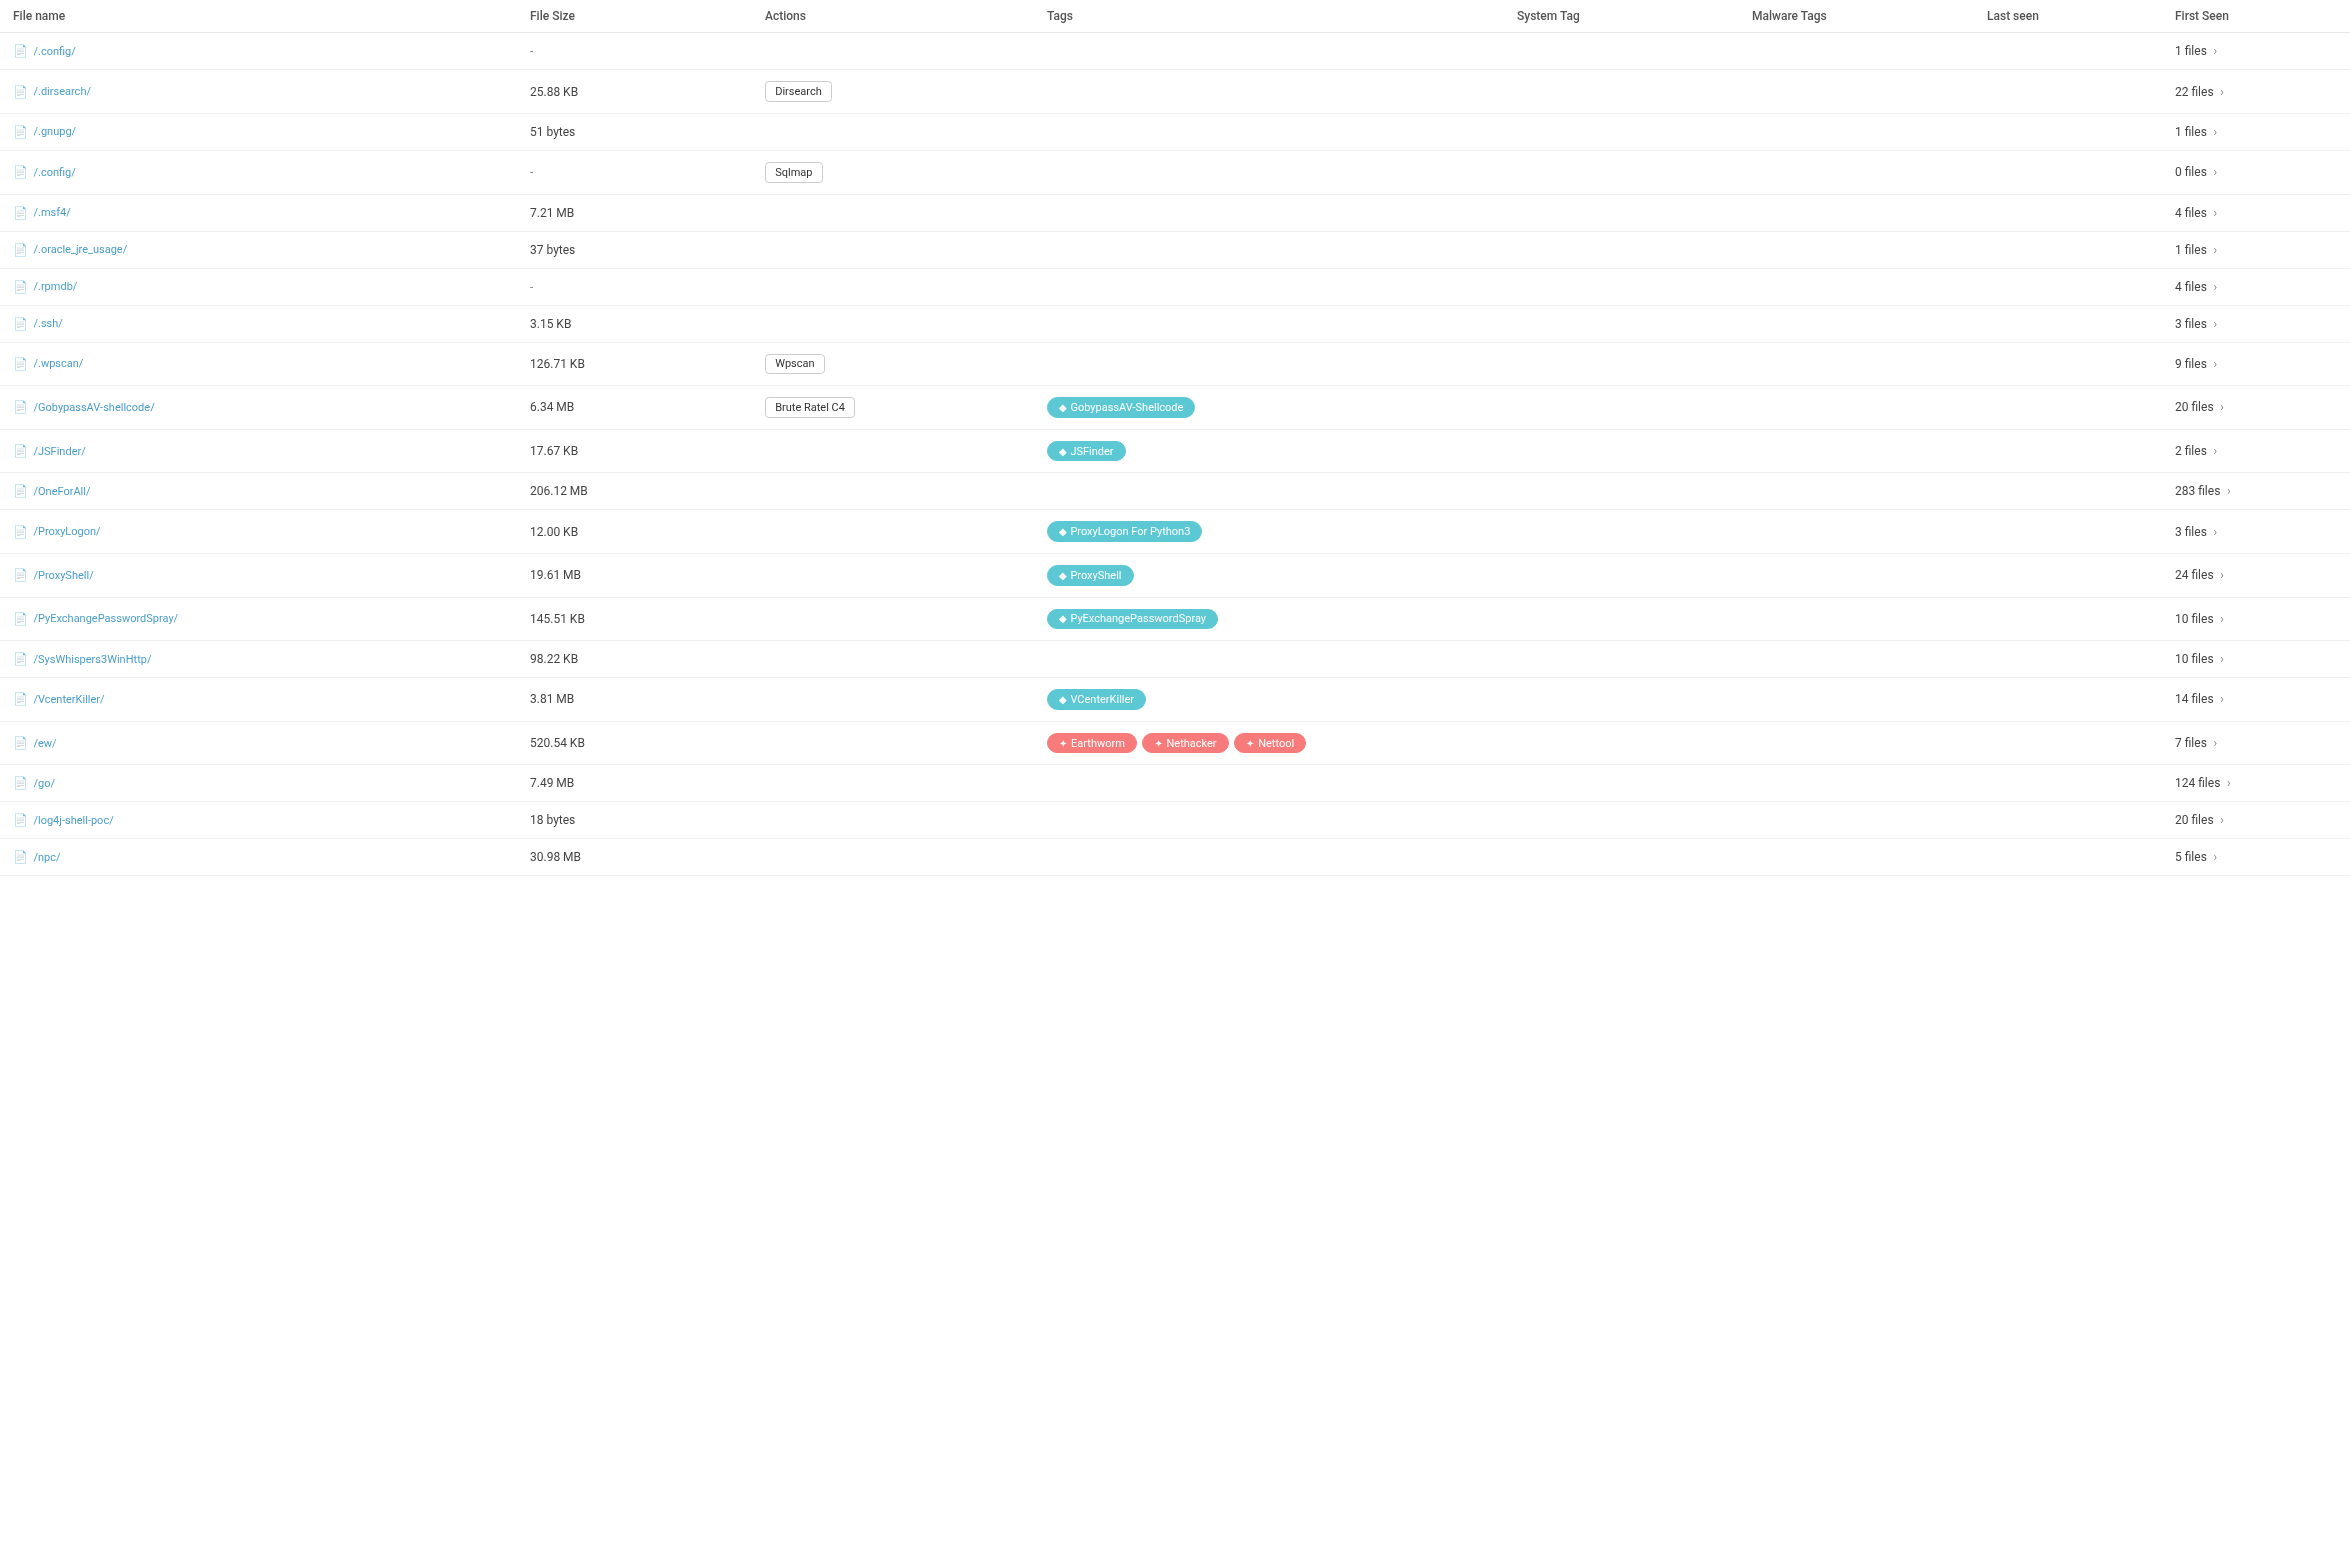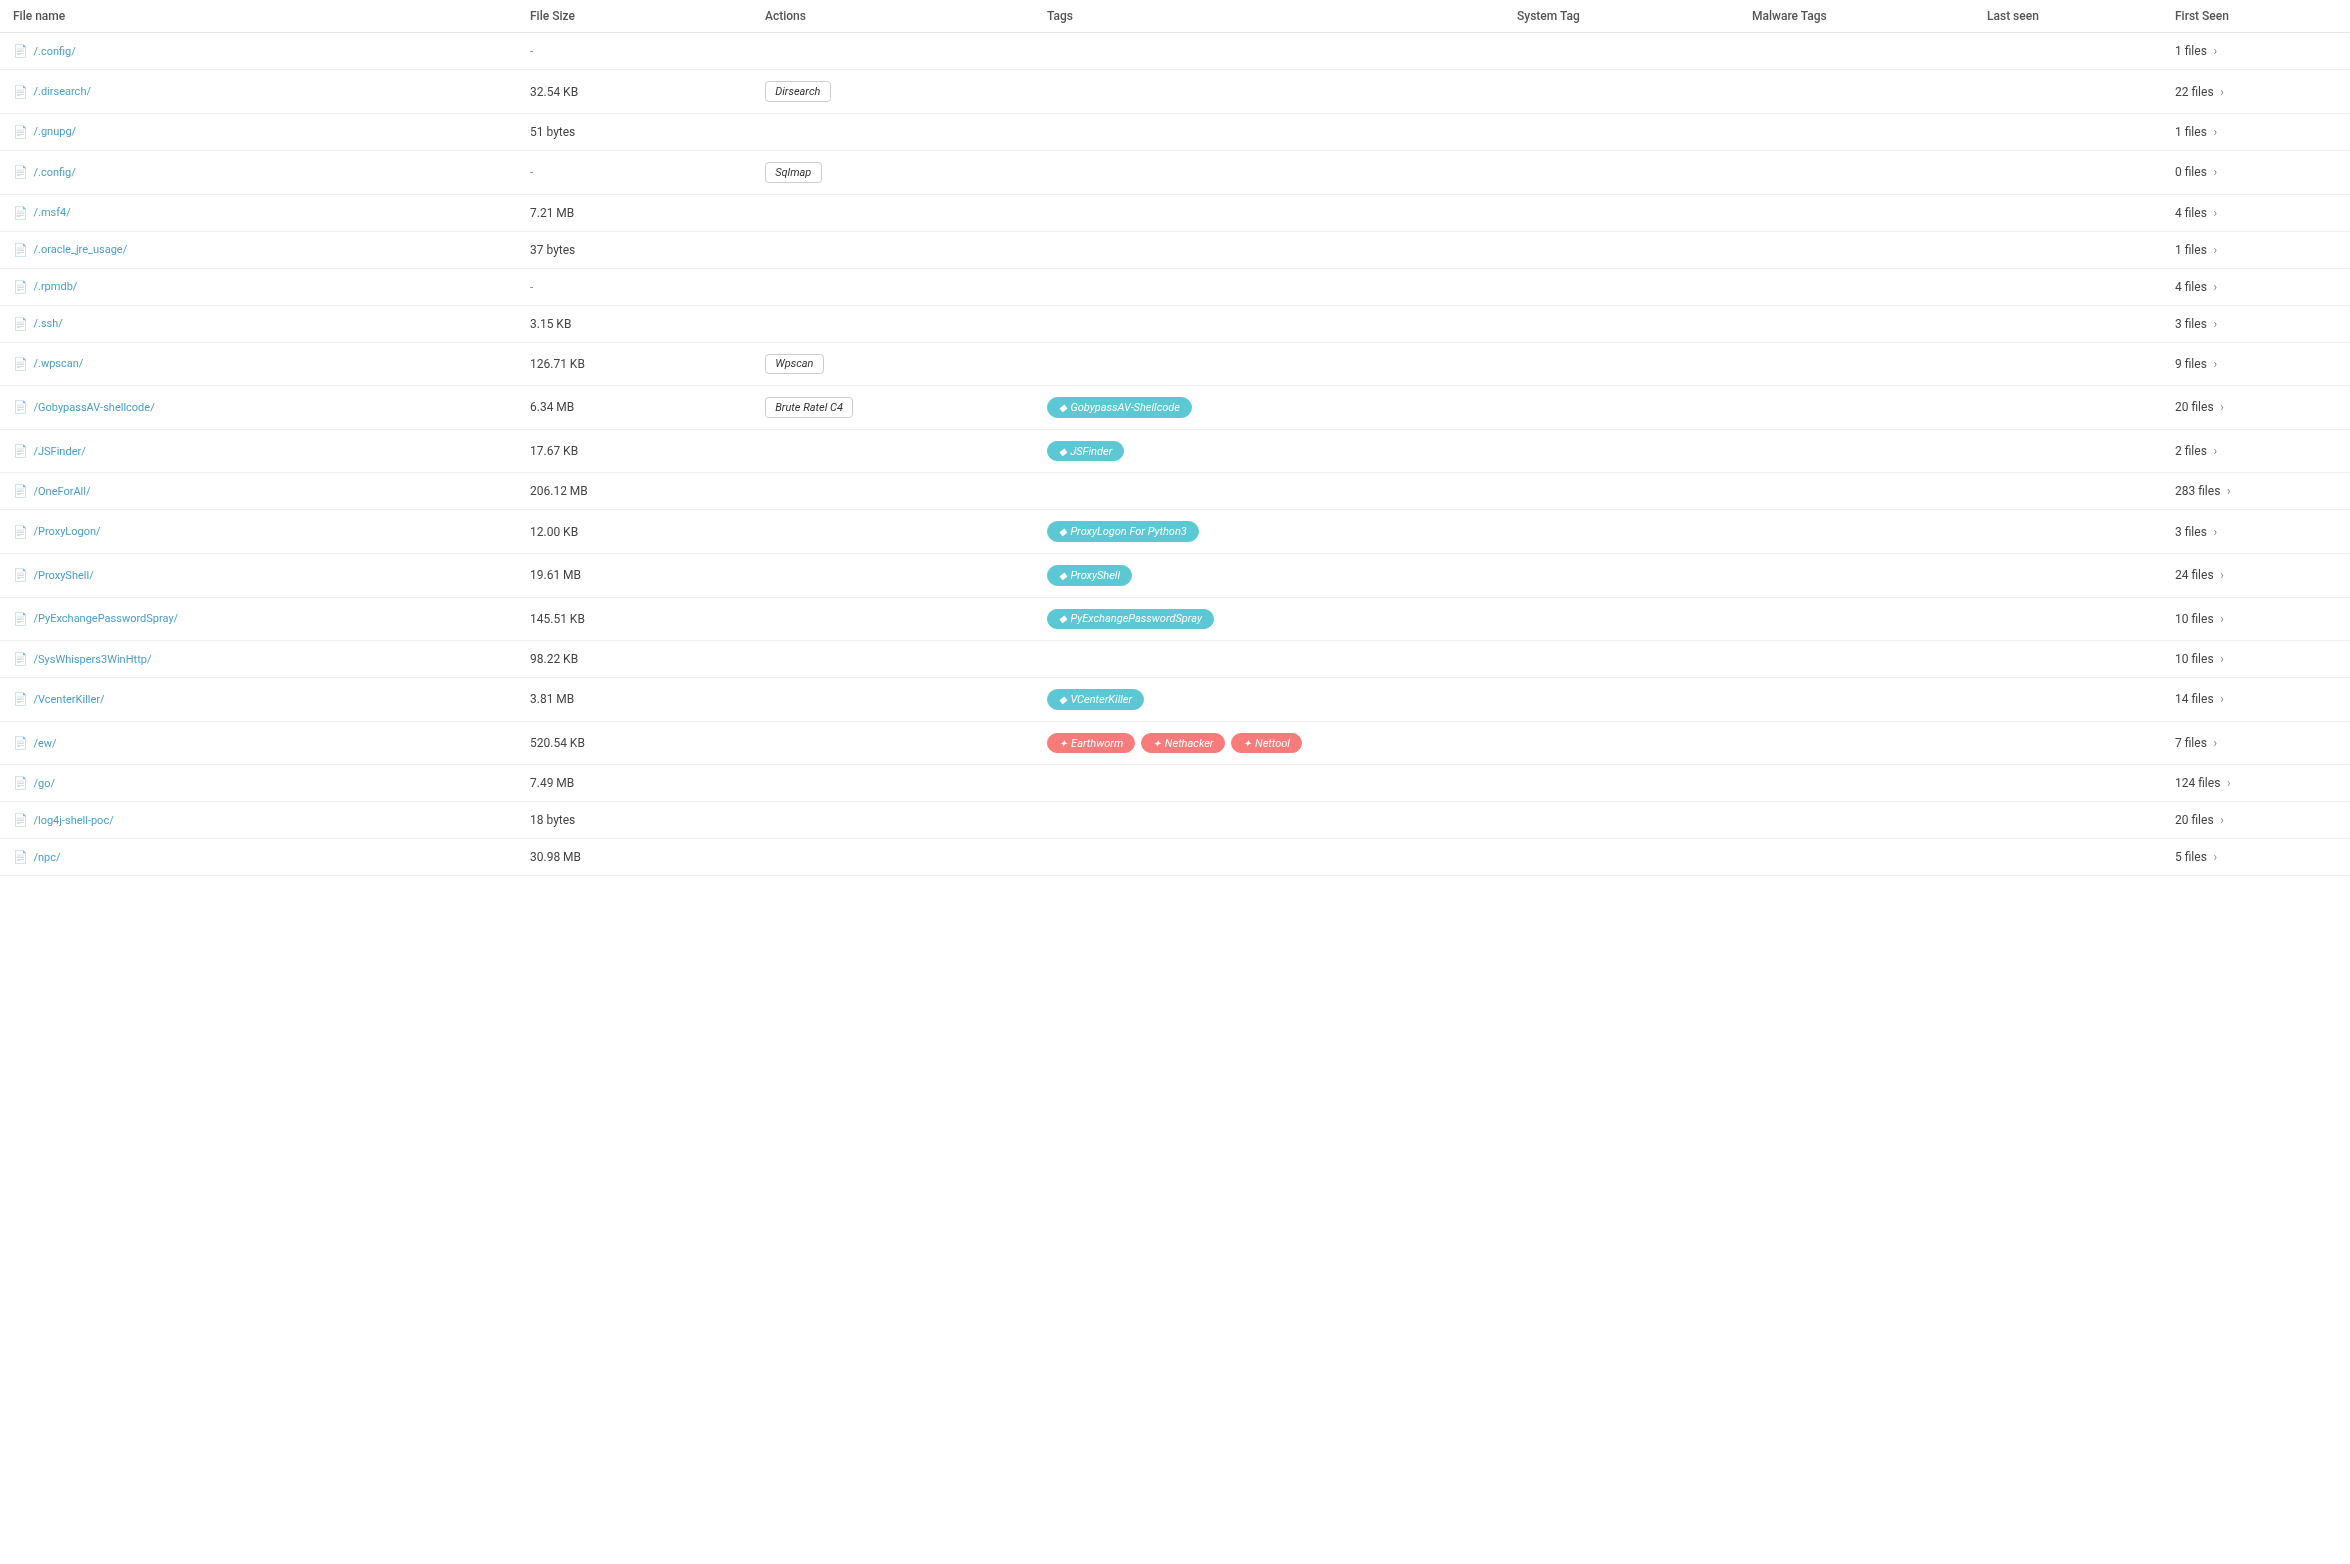--- a/index.html
+++ b/index.html
@@ -63,21 +63,20 @@
     .tag {
       display: inline-flex;
       align-items: center;
       padding: 2.8px 9.2px;
       border-radius: 3.7px;
       font-size: 11px;
       border: 0.9px solid #ccc;
       background: #fff;
       color: #333;
       white-space: nowrap;
-      font-style: italic;
     }
     .tag-malware {
       background: #5bc8d4;
       border-color: #5bc8d4;
       color: #fff;
       border-radius: 18.4px;
       padding: 2.8px 11px;
     }
     .tag-malware-pink {
       background: #f87b7b;
@@ -152,21 +151,21 @@
           <td></td>
           <td class="files-count-cell">1 files <span class="chevron">›</span></td>
         </tr>
         <tr>
           <td>
     <div class="file-name-cell">
       <span class="folder-icon">📄</span>
       <a class="file-link" href="#">/.dirsearch/</a>
     </div>
   </td>
-          <td class="file-size">32.54 KB</td>
+          <td class="file-size">25.88 KB</td>
           <td>
             <div class="tags-cell">
               <span class="tag">Dirsearch</span>
             </div>
           </td>
           <td>
             <div class="tags-cell"></div>
           </td>
           <td></td>
           <td></td>

